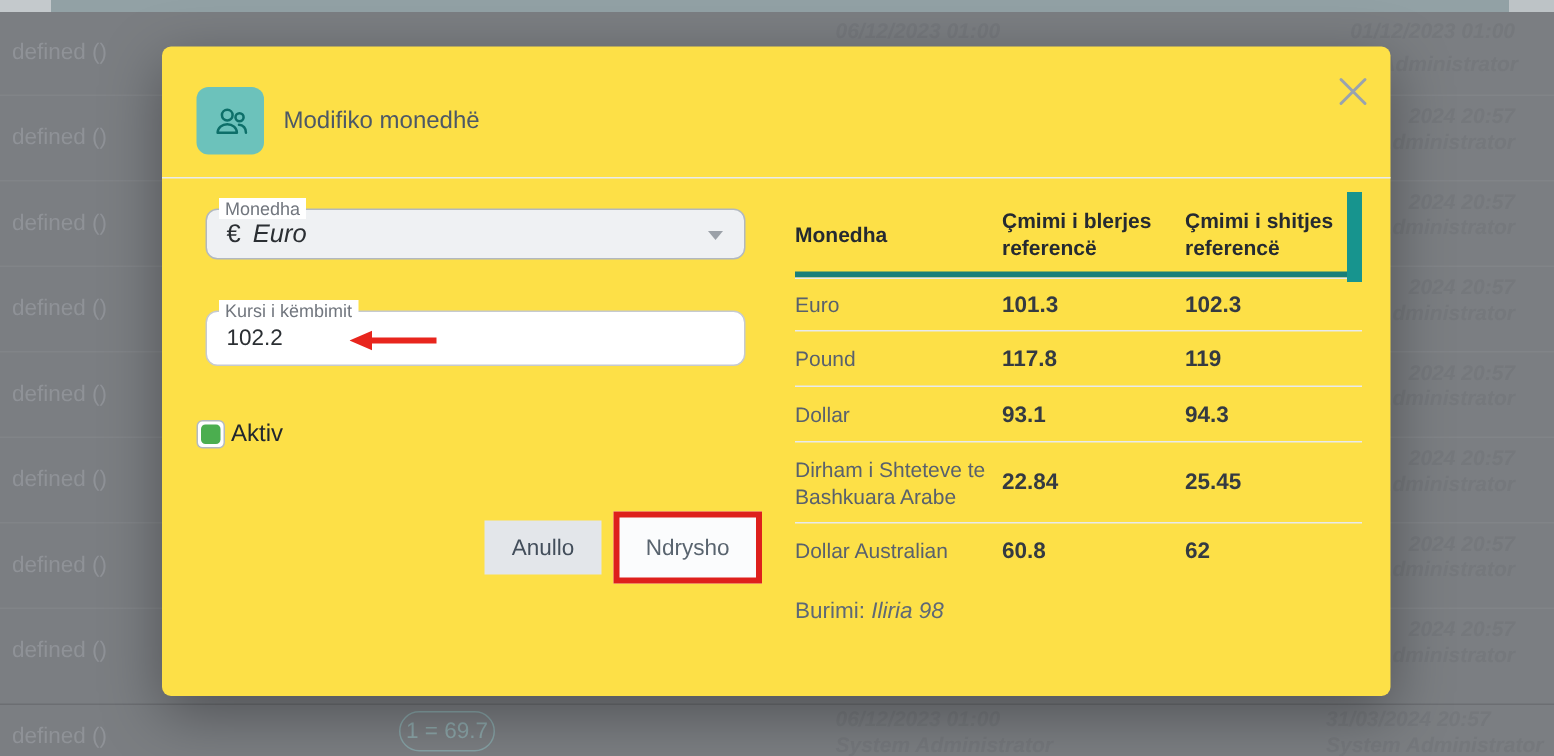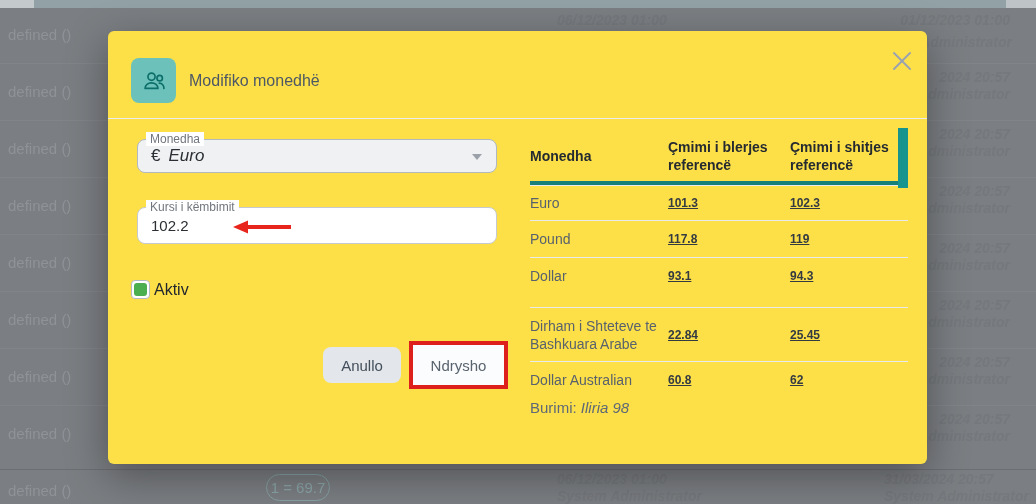--- a/index.html
+++ b/index.html
@@ -46,34 +46,34 @@
   .field-input .fvalue { padding-left:13px; line-height:35px; font-size:15px; color:#2b2f33; }
   .red-arrow { position:absolute; left:125px; top:189px; }
 
   .checkbox-row { position:absolute; left:23px; top:249px; display:flex; align-items:center; gap:4px; }
   .checkbox { width:19px; height:19px; border:1px solid #b3bac1; border-radius:4px;
               display:flex; align-items:center; justify-content:center; background:#fff; cursor:pointer; }
   .checkbox-fill { width:13px; height:13px; border-radius:3px; background:#4bae4f; }
   .checkbox-label { font-size:16px; color:#22272e; }
 
   .btn-cancel { position:absolute; left:215px; top:316px; width:78px; height:36px; background:#e3e6ea;
-                border:none; border-radius:8px; font-size:15px; color:#434e5b; font-family:inherit; cursor:pointer; }
+                border:none; border-radius:0; font-size:15px; color:#434e5b; font-family:inherit; cursor:pointer; }
   .btn-submit { position:absolute; left:301px; top:310px; width:99px; height:48px; background:#fbfcfd;
                 border:4px solid #de201c; font-size:15px; color:#59646f; font-family:inherit; cursor:pointer; }
 
   
   .ref-table { position:absolute; left:422px; top:99px; width:378px; }
   .t-header { display:flex; align-items:center; height:55px; border-bottom:4px solid #197f79; }
   .t-header .hc { font-size:14px; font-weight:bold; color:#252a31; line-height:18px; padding-right:8px; }
   .t-row { display:flex; align-items:center; border-top:1px solid #e8eaed; }
   .t-row:first-of-type { border-top:none; }
   .t-row .name { font-size:14px; color:#59616d; line-height:18px; padding-right:8px; }
-  .t-row .num { font-size:12px; font-weight:bold; color:#343a42;text-decoration:underline; }
+  .t-row .num { font-size:15px; font-weight:bold; color:#343a42; }
   .c1 { width:138px; } .c2 { width:122px; } .c3 { width:118px; }
-  .h36 { height:35px; } .h37 { height:37px; } .h54 { height:54px;margin-top:13px; }
+  .h36 { height:35px; } .h37 { height:37px; } .h54 { height:54px; }
   .scroll-thumb { position:absolute; right:0; top:-2px; width:10px; height:60px; background:#17948e; cursor:pointer; }
 
   .table-footer { position:absolute; left:422px; top:368px; width:378px; display:flex;
                   justify-content:space-between; font-size:15px; color:#5e6876; }
   .table-footer .ital { font-style:italic; }
 </style>
 </head>
 <body>
 
 <div class="stage">

